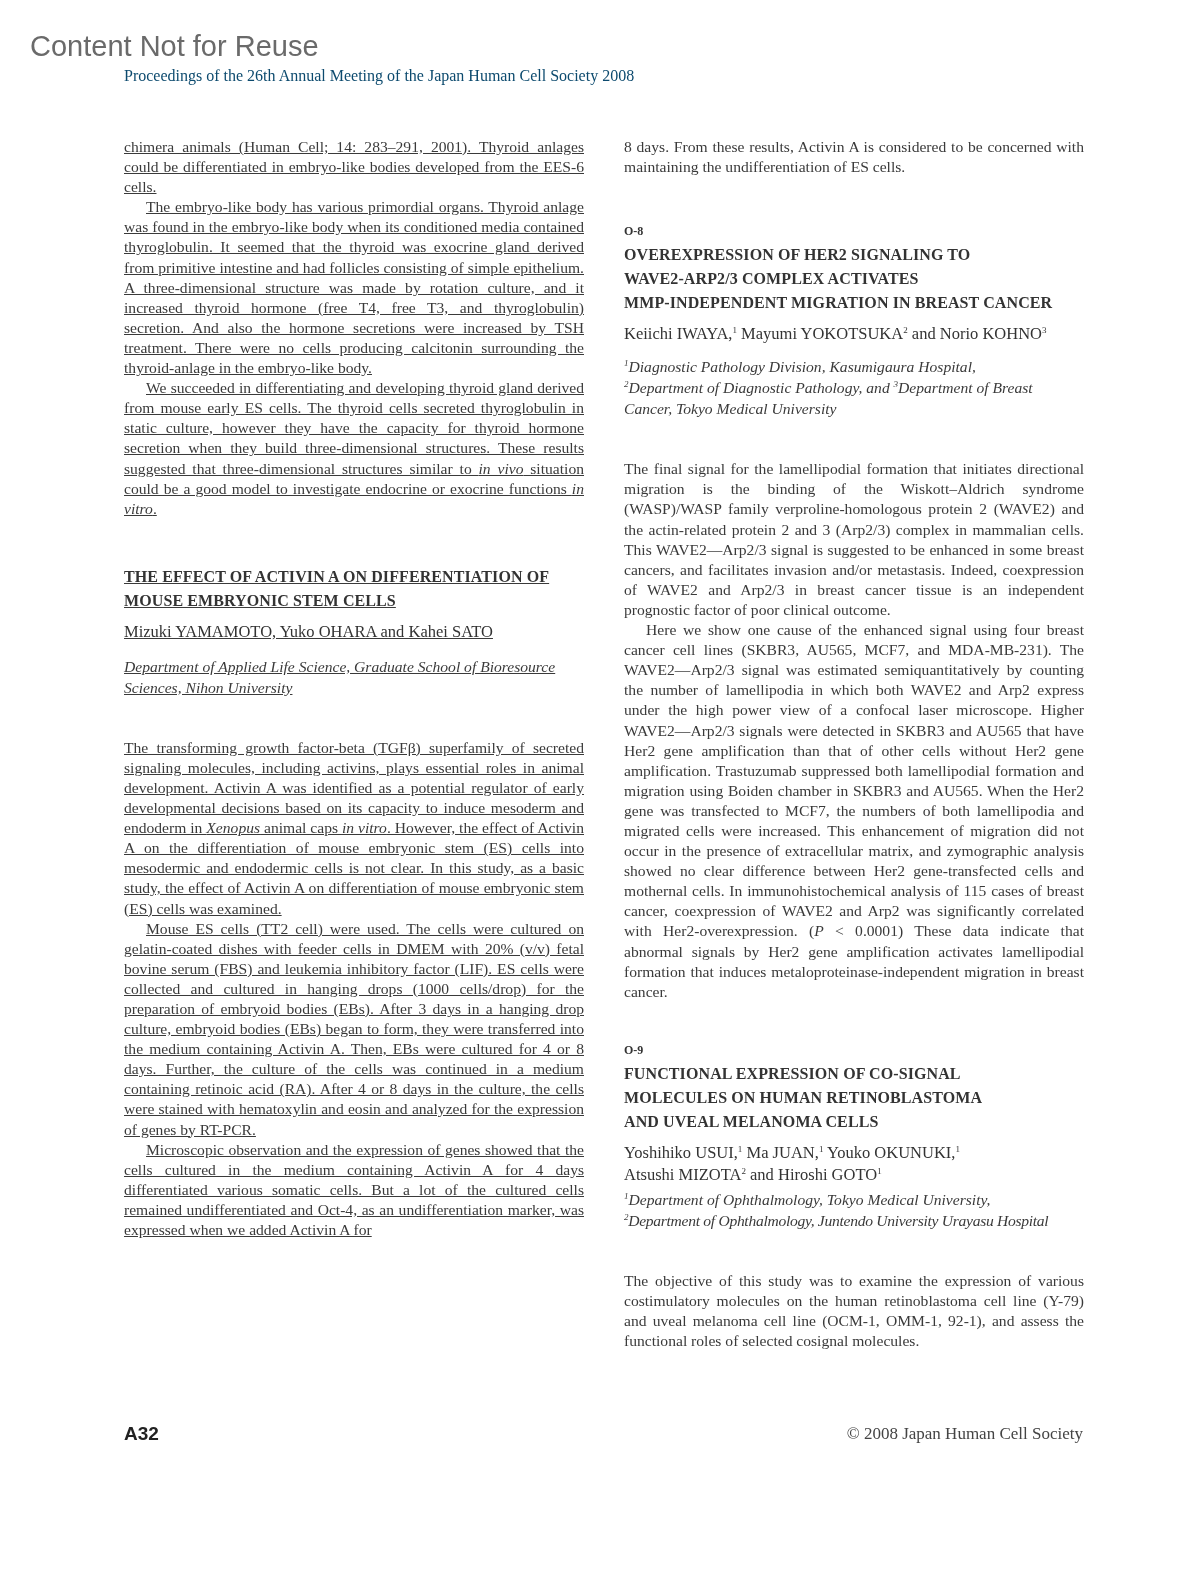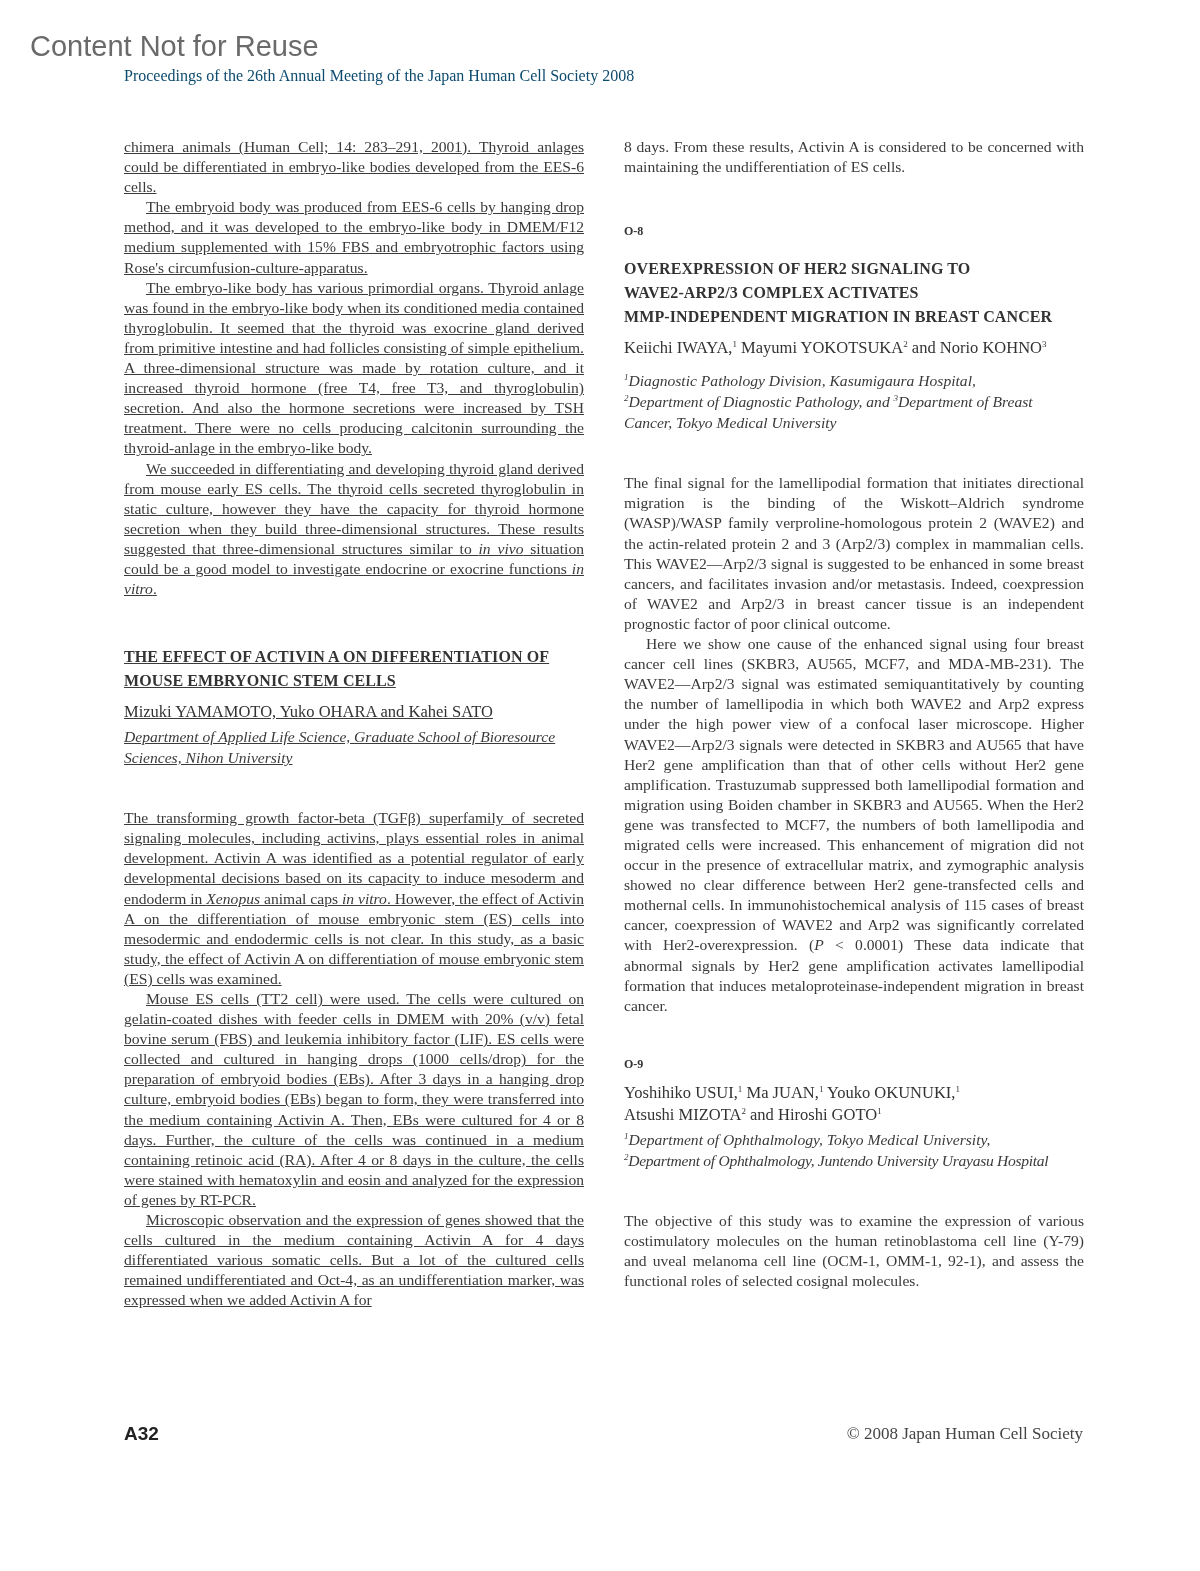--- a/index.html
+++ b/index.html
@@ -26,65 +26,69 @@
   i { font-style: italic; margin-top: 45px; }
 </style>
 </head>
 <body>
 
 <div class="watermark">Content Not for Reuse</div>
 <div class="running-head">Proceedings of the 26th Annual Meeting of the Japan Human Cell Society 2008</div>
 
 <div class="col left">
   <p>chimera animals (Human Cell; 14: 283–291, 2001). Thyroid anlages could be differentiated in embryo-like bodies developed from the EES-6 cells.</p>
-  <p class="indent">The embryoid body was produced from EES-6 cells by hanging drop method, and it was developed to the embryo-like body in DMEM/F12 medium supplemented with 15% FBS and embryotrophic factors using Rose's circumfusion-culture-apparatus.</p>
   <p class="indent">The embryo-like body has various primordial organs. Thyroid anlage was found in the embryo-like body when its conditioned media contained thyroglobulin. It seemed that the thyroid was exocrine gland derived from primitive intestine and had follicles consisting of simple epithelium. A three-dimensional structure was made by rotation culture, and it increased thyroid hormone (free T4, free T3, and thyroglobulin) secretion. And also the hormone secretions were increased by TSH treatment. There were no cells producing calcitonin surrounding the thyroid-anlage in the embryo-like body.</p>
   <p class="indent"><span>We succeeded in differentiating and developing thyroid gland derived from mouse early ES cells. The thyroid cells secreted thyroglobulin in static culture, however they have the capacity for thyroid hormone secretion when they build three-dimensional structures. These results suggested that three-dimensional structures similar to </span><i>in vivo</i><span> situation could be a good model to investigate endocrine or exocrine functions </span><i>in vitro</i><span>.</span></p>
 
   <div class="gap-lg"></div>
 
   <div>
     <div class="abs-title" style="margin-top:2px;">THE EFFECT OF ACTIVIN A ON DIFFERENTIATION OF MOUSE EMBRYONIC STEM CELLS</div>
     <div class="authors" style="margin-top:8px;">Mizuki YAMAMOTO, Yuko OHARA and Kahei SATO</div>
-    <div class="affil" style="margin-top:3px;">Department of Applied Life Science, Graduate School of Bioresource Sciences, Nihon University</div>
+    <div class="affil" style="margin-top:13px;">Department of Applied Life Science, Graduate School of Bioresource Sciences, Nihon University</div>
     <div style="height:40px;"></div>
     <p><span>The transforming growth factor-beta (TGFβ) superfamily of secreted signaling molecules, including activins, plays essential roles in animal development. Activin A was identified as a potential regulator of early developmental decisions based on its capacity to induce mesoderm and endoderm in </span><i>Xenopus</i><span> animal caps </span><i>in vitro</i><span>. However, the effect of Activin A on the differentiation of mouse embryonic stem (ES) cells into mesodermic and endodermic cells is not clear. In this study, as a basic study, the effect of Activin A on differentiation of mouse embryonic stem (ES) cells was examined.</span></p>
     <p class="indent">Mouse ES cells (TT2 cell) were used. The cells were cultured on gelatin-coated dishes with feeder cells in DMEM with 20% (v/v) fetal bovine serum (FBS) and leukemia inhibitory factor (LIF). ES cells were collected and cultured in hanging drops (1000 cells/drop) for the preparation of embryoid bodies (EBs). After 3 days in a hanging drop culture, embryoid bodies (EBs) began to form, they were transferred into the medium containing Activin A. Then, EBs were cultured for 4 or 8 days. Further, the culture of the cells was continued in a medium containing retinoic acid (RA). After 4 or 8 days in the culture, the cells were stained with hematoxylin and eosin and analyzed for the expression of genes by RT-PCR.</p>
     <p class="indent">Microscopic observation and the expression of genes showed that the cells cultured in the medium containing Activin A for 4 days differentiated various somatic cells. But a lot of the cultured cells remained undifferentiated and Oct-4, as an undifferentiation marker, was expressed when we added Activin A for</p>
   </div>
 </div>
 
 <div class="col right">
   <p>8 days. From these results, Activin A is considered to be concerned with maintaining the undifferentiation of ES cells.</p>
 
   <div class="gap-lg"></div>
 
   <div>
     <div class="abs-id">O-8</div>
-    <div class="abs-title" style="margin-top:16px;">
+    <div class="abs-title" style="margin-top:2px;">
       <div>OVEREXPRESSION OF HER2 SIGNALING TO</div>
       <div>WAVE2-ARP2/3 COMPLEX ACTIVATES</div>
       <div>MMP-INDEPENDENT MIGRATION IN BREAST CANCER</div>
     </div>
     <div class="authors" style="margin-top:8px;">
       <span>Keiichi IWAYA,</span><sup>1</sup><span> Mayumi YOKOTSUKA</span><sup>2</sup><span> and Norio KOHNO</span><sup>3</sup>
     </div>
     <div class="affil" style="margin-top:11px;">
       <div><sup>1</sup><span>Diagnostic Pathology Division, Kasumigaura Hospital,</span></div>
       <div><sup>2</sup><span>Department of Diagnostic Pathology, and </span><sup>3</sup><span>Department of Breast Cancer, Tokyo Medical University</span></div>
     </div>
     <div style="height:40px;"></div>
     <p>The final signal for the lamellipodial formation that initiates directional migration is the binding of the Wiskott–Aldrich syndrome (WASP)/WASP family verproline-homologous protein 2 (WAVE2) and the actin-related protein 2 and 3 (Arp2/3) complex in mammalian cells. This WAVE2—Arp2/3 signal is suggested to be enhanced in some breast cancers, and facilitates invasion and/or metastasis. Indeed, coexpression of WAVE2 and Arp2/3 in breast cancer tissue is an independent prognostic factor of poor clinical outcome.</p>
     <p class="indent"><span>Here we show one cause of the enhanced signal using four breast cancer cell lines (SKBR3, AU565, MCF7, and MDA-MB-231). The WAVE2—Arp2/3 signal was estimated semiquantitatively by counting the number of lamellipodia in which both WAVE2 and Arp2 express under the high power view of a confocal laser microscope. Higher WAVE2—Arp2/3 signals were detected in SKBR3 and AU565 that have Her2 gene amplification than that of other cells without Her2 gene amplification. Trastuzumab suppressed both lamellipodial formation and migration using Boiden chamber in SKBR3 and AU565. When the Her2 gene was transfected to MCF7, the numbers of both lamellipodia and migrated cells were increased. This enhancement of migration did not occur in the presence of extracellular matrix, and zymographic analysis showed no clear difference between Her2 gene-transfected cells and mothernal cells. In immunohistochemical analysis of 115 cases of breast cancer, coexpression of WAVE2 and Arp2 was significantly correlated with Her2-overexpression. (</span><i>P</i><span> &lt; 0.0001) These data indicate that abnormal signals by Her2 gene amplification activates lamellipodial formation that induces metaloproteinase-independent migration in breast cancer.</span></p>
   </div>
 
   <div class="gap-md"></div>
 
   <div>
     <div class="abs-id">O-9</div>
+    <div class="abs-title" style="margin-top:2px;">
+      <div>FUNCTIONAL EXPRESSION OF CO-SIGNAL</div>
+      <div>MOLECULES ON HUMAN RETINOBLASTOMA</div>
+      <div>AND UVEAL MELANOMA CELLS</div>
+    </div>
     <div class="authors" style="margin-top:8px;">
       <div><span>Yoshihiko USUI,</span><sup>1</sup><span> Ma JUAN,</span><sup>1</sup><span> Youko OKUNUKI,</span><sup>1</sup></div>
       <div><span>Atsushi MIZOTA</span><sup>2</sup><span> and Hiroshi GOTO</span><sup>1</sup></div>
     </div>
     <div class="affil" style="margin-top:3px;">
       <div><sup>1</sup><span>Department of Ophthalmology, Tokyo Medical University,</span></div>
       <div style="letter-spacing:-0.3px;"><sup>2</sup><span>Department of Ophthalmology, Juntendo University Urayasu Hospital</span></div>
     </div>
     <div style="height:40px;"></div>
     <p>The objective of this study was to examine the expression of various costimulatory molecules on the human retinoblastoma cell line (Y-79) and uveal melanoma cell line (OCM-1, OMM-1, 92-1), and assess the functional roles of selected cosignal molecules.</p>

